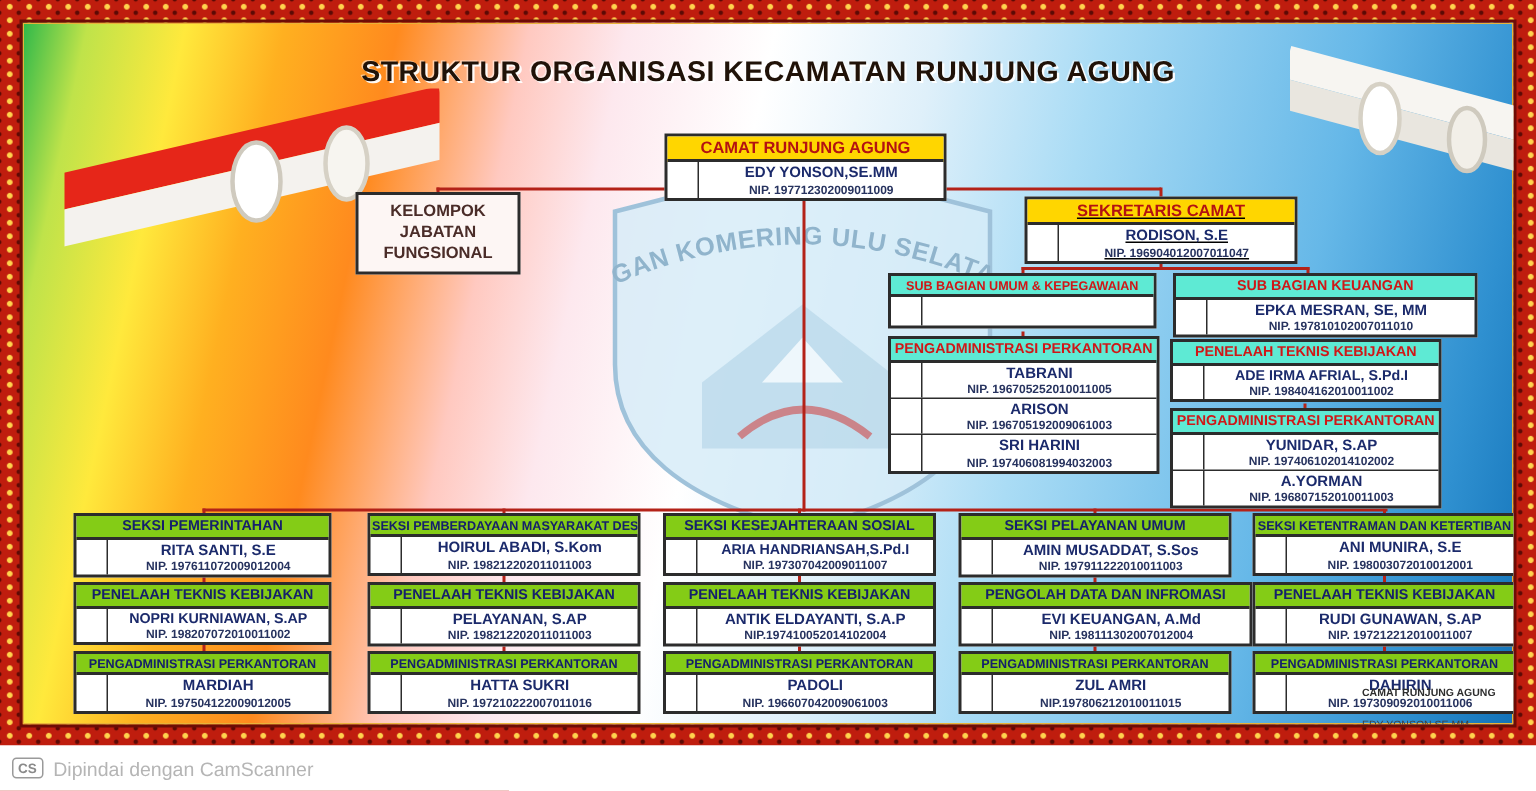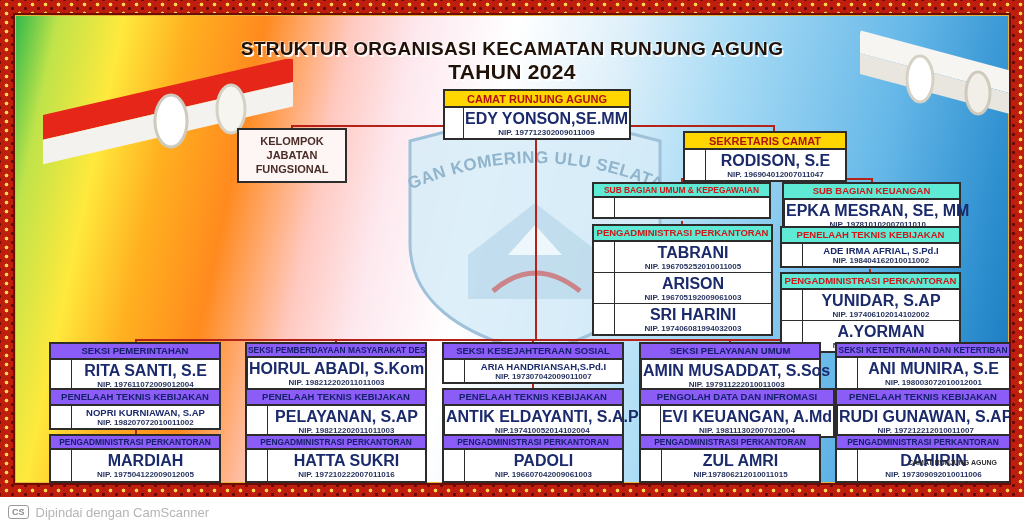--- a/index.html
+++ b/index.html
@@ -28,26 +28,26 @@
     text-shadow:1.5px 1.5px 0 rgba(255,255,255,.95), -1px -1px 0 rgba(255,255,255,.5);}
   .title .t1{font-size:19px;line-height:1.05;}
   .title .t2{font-size:21px;line-height:1.2;}
 
   
   .obox{position:absolute;border:2px solid #2c2c2c;background:#fff;box-sizing:border-box;z-index:3;}
   .ohead{display:block;text-align:center;font-weight:bold;padding:2px 1px 1px;line-height:1.12;white-space:nowrap;overflow:hidden;}
   .bordered{border-bottom:2px solid #2c2c2c;}
   .h-yellow{background:#ffd600;color:#b31212;font-size:11px;}
   .h-pink{background:#5eead4;color:#cf1717;font-size:9.5px;}
-  .h-blue{background:#8b5cf6;color:#15206b;font-size:9.5px;}
+  .h-blue{background:#84cc16;color:#15206b;font-size:9.5px;}
   .h-sm{font-size:8.4px;}
   .obody{display:flex;align-items:stretch;}
   .pcell{width:20px;border-right:1.5px solid #2c2c2c;}
   .who{flex:1;text-align:center;padding:2px 1px 1px;}
-  .nm{font-weight:bold;font-size:16px;color:#1b2a6b;line-height:1.12;white-space:nowrap;overflow:hidden;}
+  .nm{font-weight:bold;font-size:10px;color:#1b2a6b;line-height:1.12;white-space:nowrap;overflow:hidden;}
   .nm-sm{font-size:9.5px;}
   .nip{font-size:8px;color:#27335f;line-height:1.15;font-weight:bold;white-space:nowrap;}
   .srow{display:flex;align-items:stretch;border-top:1.5px solid #2c2c2c;}
   .srow.first{border-top:none;}
   .kelompok{padding:5px 2px;text-align:center;font-weight:bold;color:#4a2c28;font-size:11px;line-height:1.25;background:#fdf6f4;}
 
   
   .cl{position:absolute;background:#b42218;z-index:2;}
 
   
@@ -94,21 +94,20 @@
       <defs>
           <path id="arcpath" d="M14,86 Q137,34 260,86"></path>
         </defs>
       <text font-family="Liberation Sans, sans-serif" font-size="17" font-weight="bold" fill="#90b4cc" letter-spacing="0.5">
         <textPath href="#arcpath" startOffset="50%" text-anchor="middle">OGAN KOMERING ULU SELATAN</textPath>
       </text>
     </svg>
 
     <div class="title">
       <div class="t1">STRUKTUR ORGANISASI KECAMATAN RUNJUNG AGUNG</div>
-      <div class="t2">TAHUN 2024</div>
     </div>
 
     <div class="cl" style="left:276px;top:110px;width:483px;height:2px;"></div>
     <div class="cl" style="left:520px;top:118px;width:2px;height:208px;"></div>
     <div class="cl" style="left:276px;top:110px;width:2px;height:5px;"></div>
     <div class="cl" style="left:758px;top:110px;width:2px;height:7px;"></div>
     <div class="cl" style="left:758px;top:159px;width:2px;height:6px;"></div>
     <div class="cl" style="left:666px;top:163px;width:192px;height:2px;"></div>
     <div class="cl" style="left:666px;top:163px;width:2px;height:5px;"></div>
     <div class="cl" style="left:856px;top:163px;width:2px;height:5px;"></div>
@@ -141,40 +140,40 @@
         </div>
       </div>
     </div>
 
     <div class="obox kelompok" style="left:222px;top:113px;width:110px;">
       <div>KELOMPOK</div>
       <div>JABATAN</div>
       <div>FUNGSIONAL</div>
     </div>
 
-    <div class="obox" style="left:668px;top:116px;width:164px;">
+    <div class="obox" style="left:668px;top:116px;width:182px;text-decoration:underline;">
       <div class="ohead bordered h-yellow">SEKRETARIS CAMAT</div>
       <div class="obody">
         <div class="pcell"></div>
         <div class="who">
           <div class="nm">RODISON, S.E</div>
           <div class="nip">NIP. 196904012007011047</div>
         </div>
       </div>
     </div>
 
     <div class="obox" style="left:577px;top:167px;width:179px;">
       <div class="ohead bordered h-pink h-sm">SUB BAGIAN UMUM &amp; KEPEGAWAIAN</div>
       <div class="obody" style="height:19px;">
         <div class="pcell"></div>
         <div class="who"></div>
       </div>
     </div>
 
-    <div class="obox" style="left:767px;top:167px;width:179px;">
+    <div class="obox" style="left:767px;top:167px;width:203px;">
       <div class="ohead bordered h-pink">SUB BAGIAN KEUANGAN</div>
       <div class="obody">
         <div class="pcell"></div>
         <div class="who">
           <div class="nm">EPKA MESRAN, SE, MM</div>
           <div class="nip">NIP. 197810102007011010</div>
         </div>
       </div>
     </div>
 

